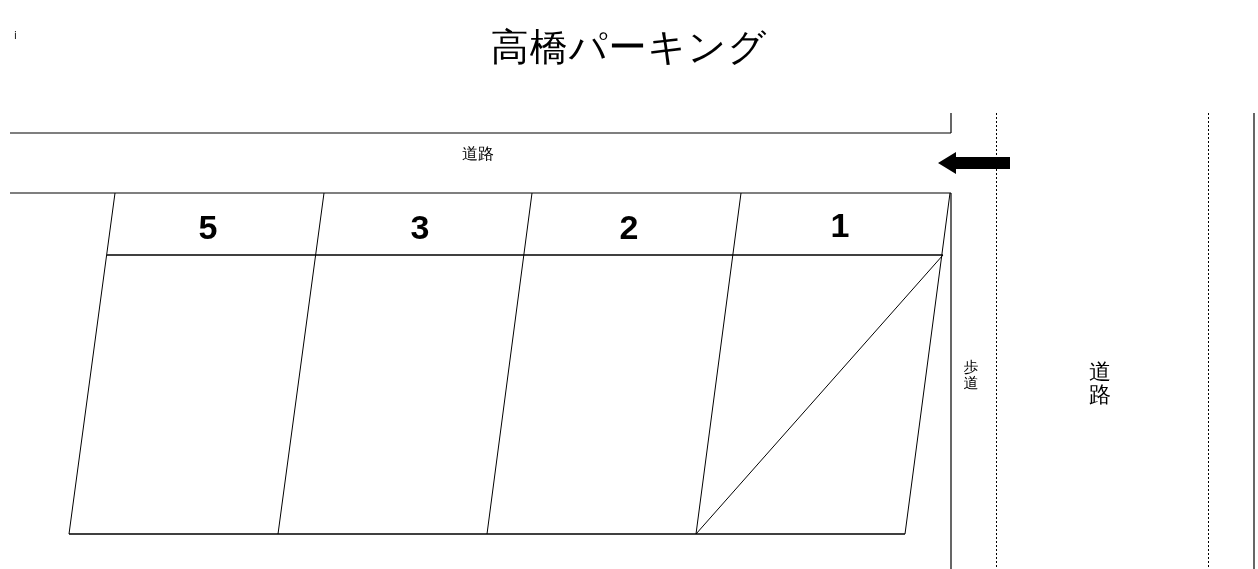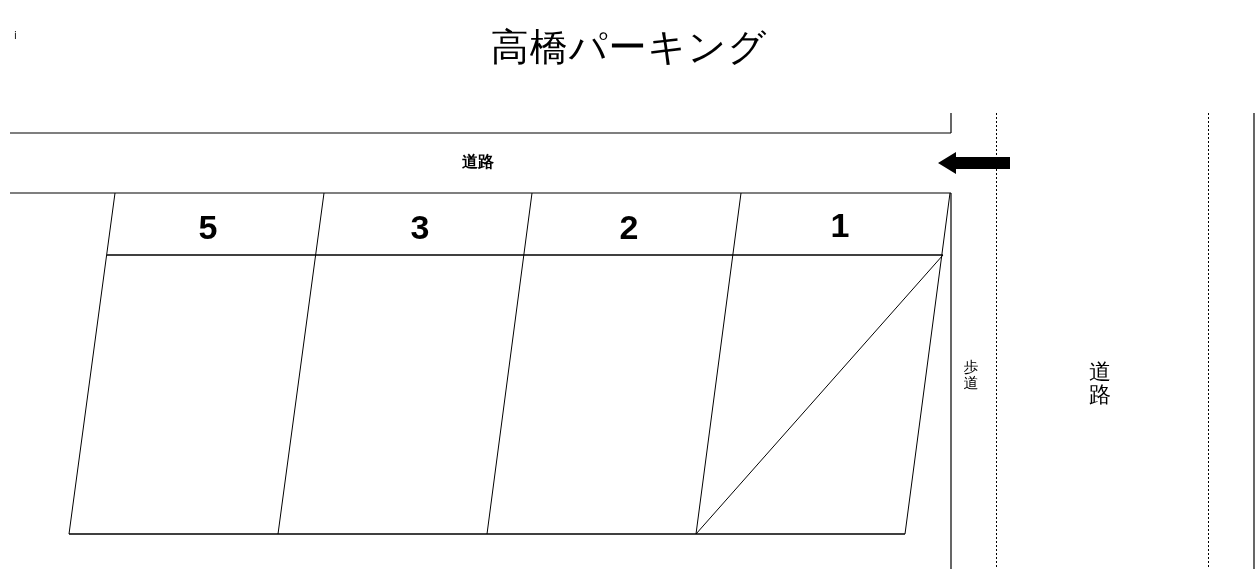--- a/index.html
+++ b/index.html
@@ -41,21 +41,21 @@
     <line x1="950" y1="193" x2="905" y2="534" stroke-width="1"></line>
     <line x1="107" y1="255" x2="943" y2="255" stroke-width="1.6"></line>
     <line x1="69" y1="534" x2="905" y2="534" stroke-width="1.3"></line>
     <line x1="943" y1="255" x2="696" y2="534" stroke-width="1"></line>
   </g>
 </svg>
 
 <div class="marker" style="left:14px;top:30px;">i</div>
 <div class="title">高橋パーキング</div>
 
-<div class="road-label" style="left:462px;top:152px;font-weight:bold;">道路</div>
+<div class="road-label" style="left:462px;top:144px;">道路</div>
 
 <div class="slot-num" style="left:178px;top:208px;">5</div>
 <div class="slot-num" style="left:390px;top:208px;">3</div>
 <div class="slot-num" style="left:599px;top:208px;">2</div>
 <div class="slot-num" style="left:810px;top:206px;">1</div>
 
 <div class="vlabel" style="left:960px;top:360px;font-size:15px;width:22px;">
   <div>歩</div>
   <div>道</div>
 </div>

